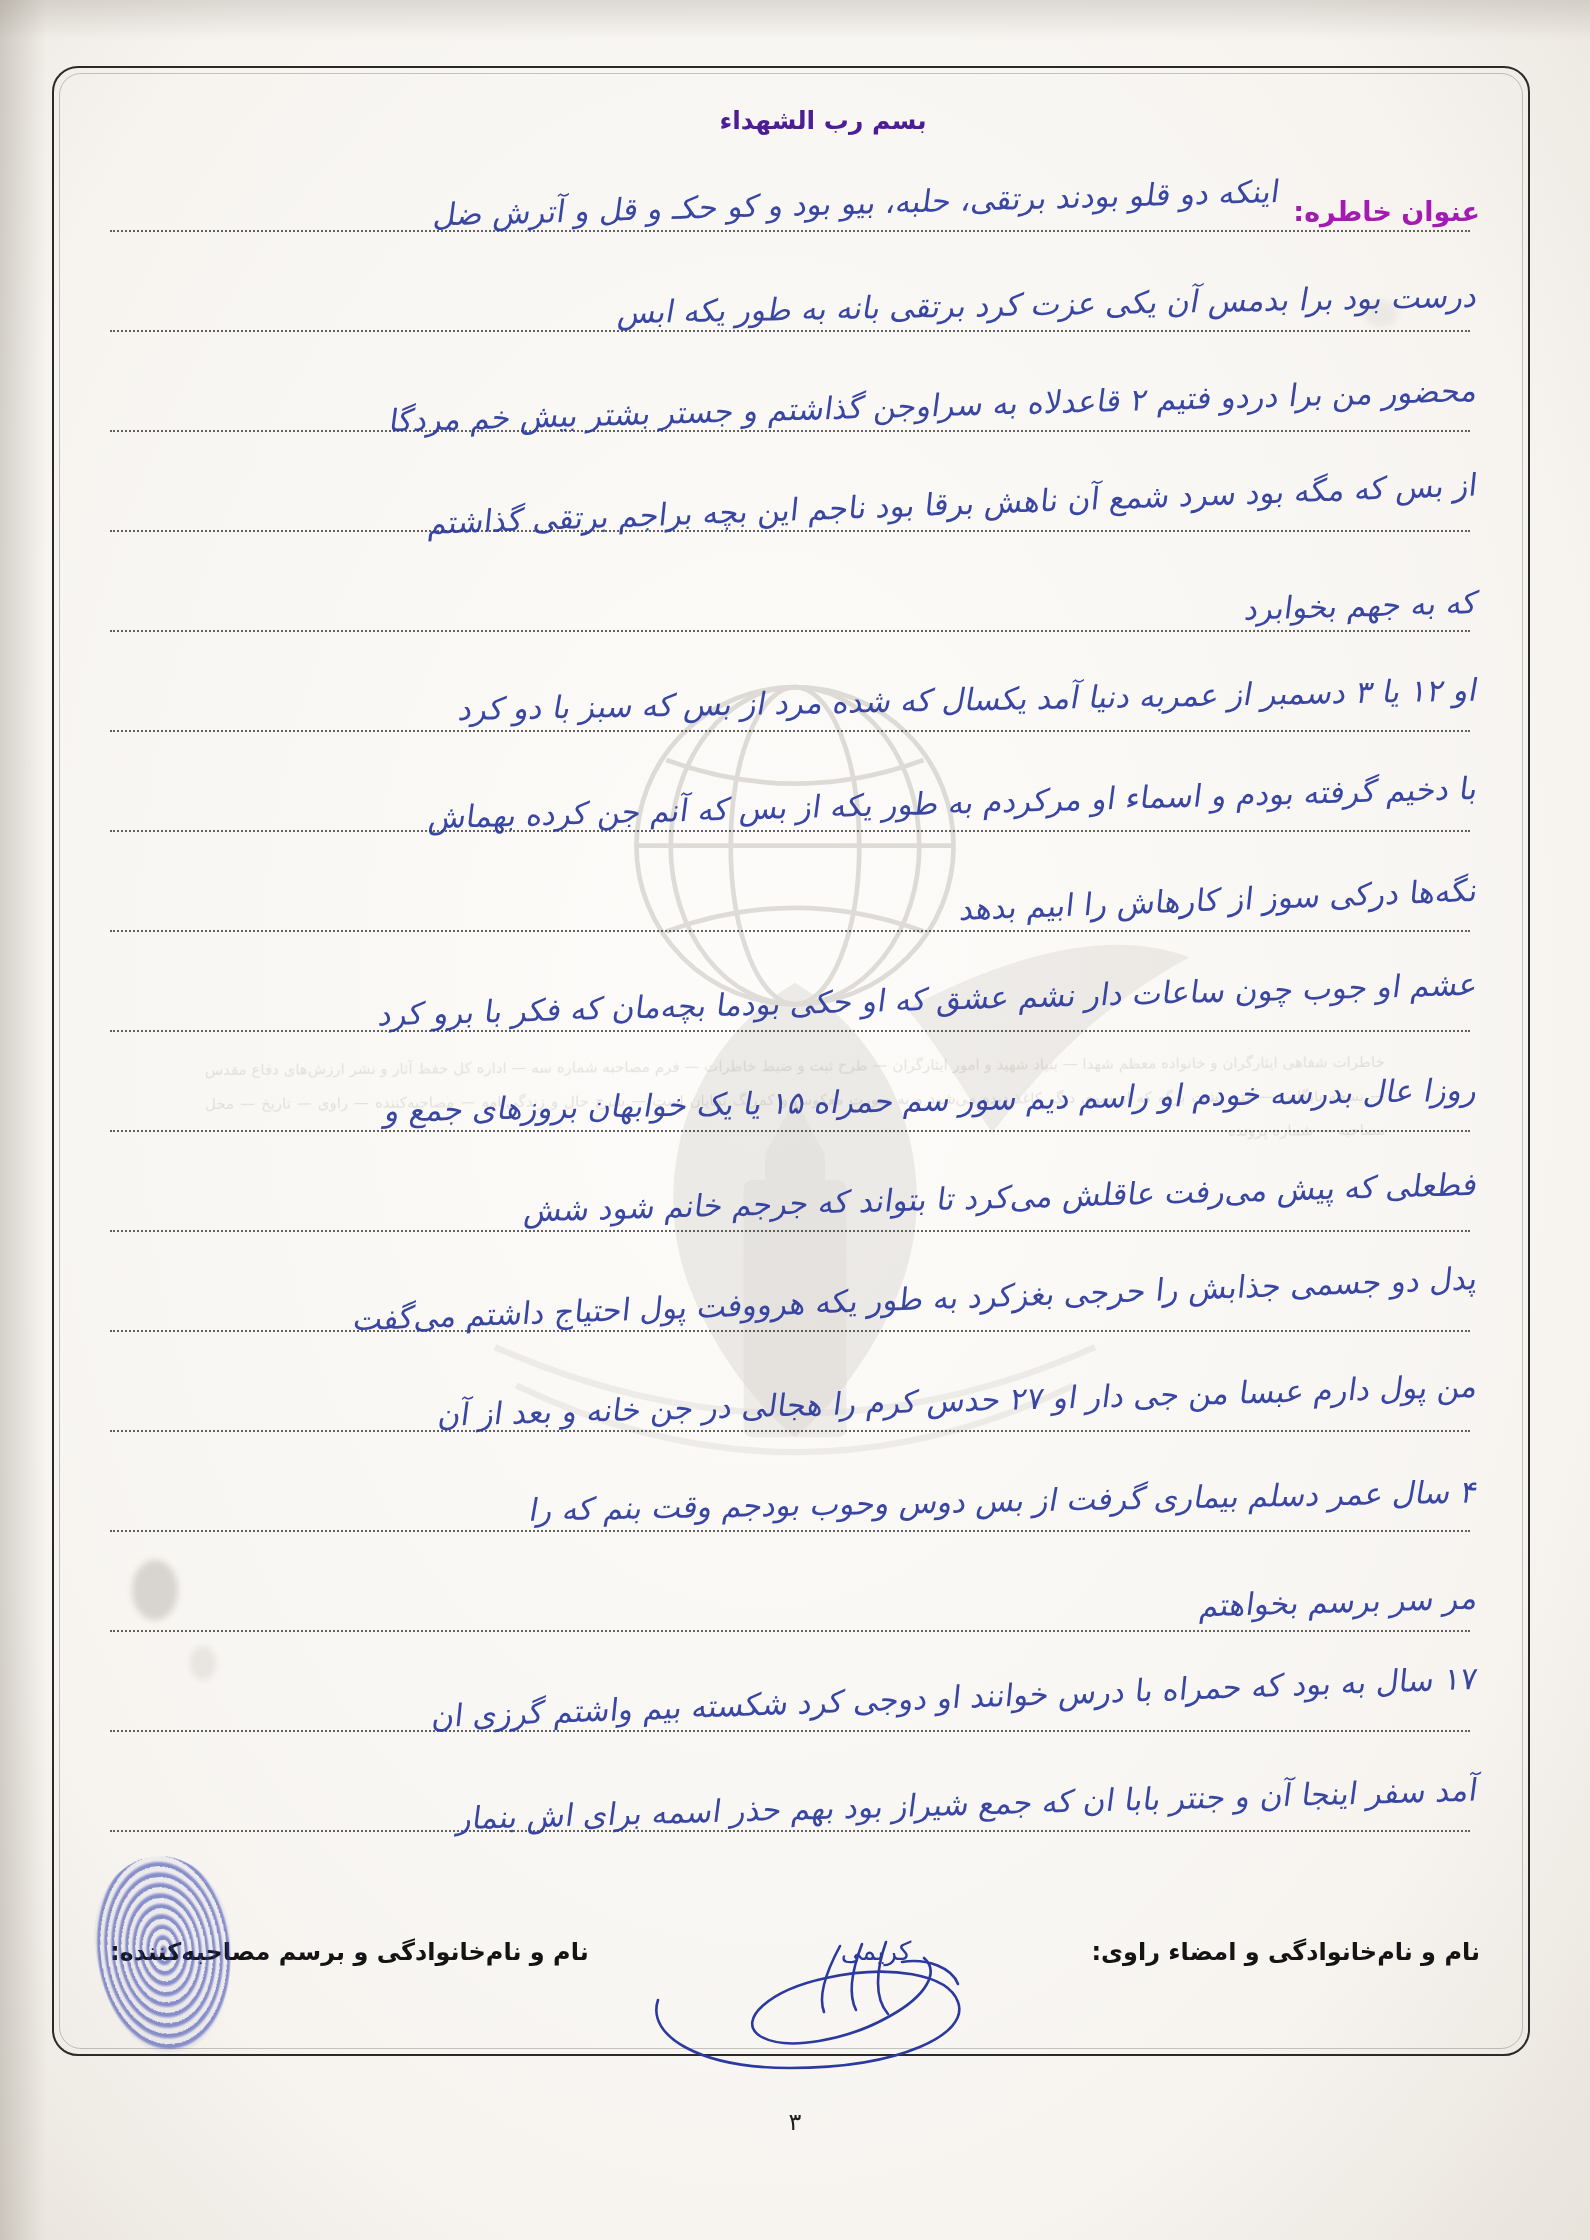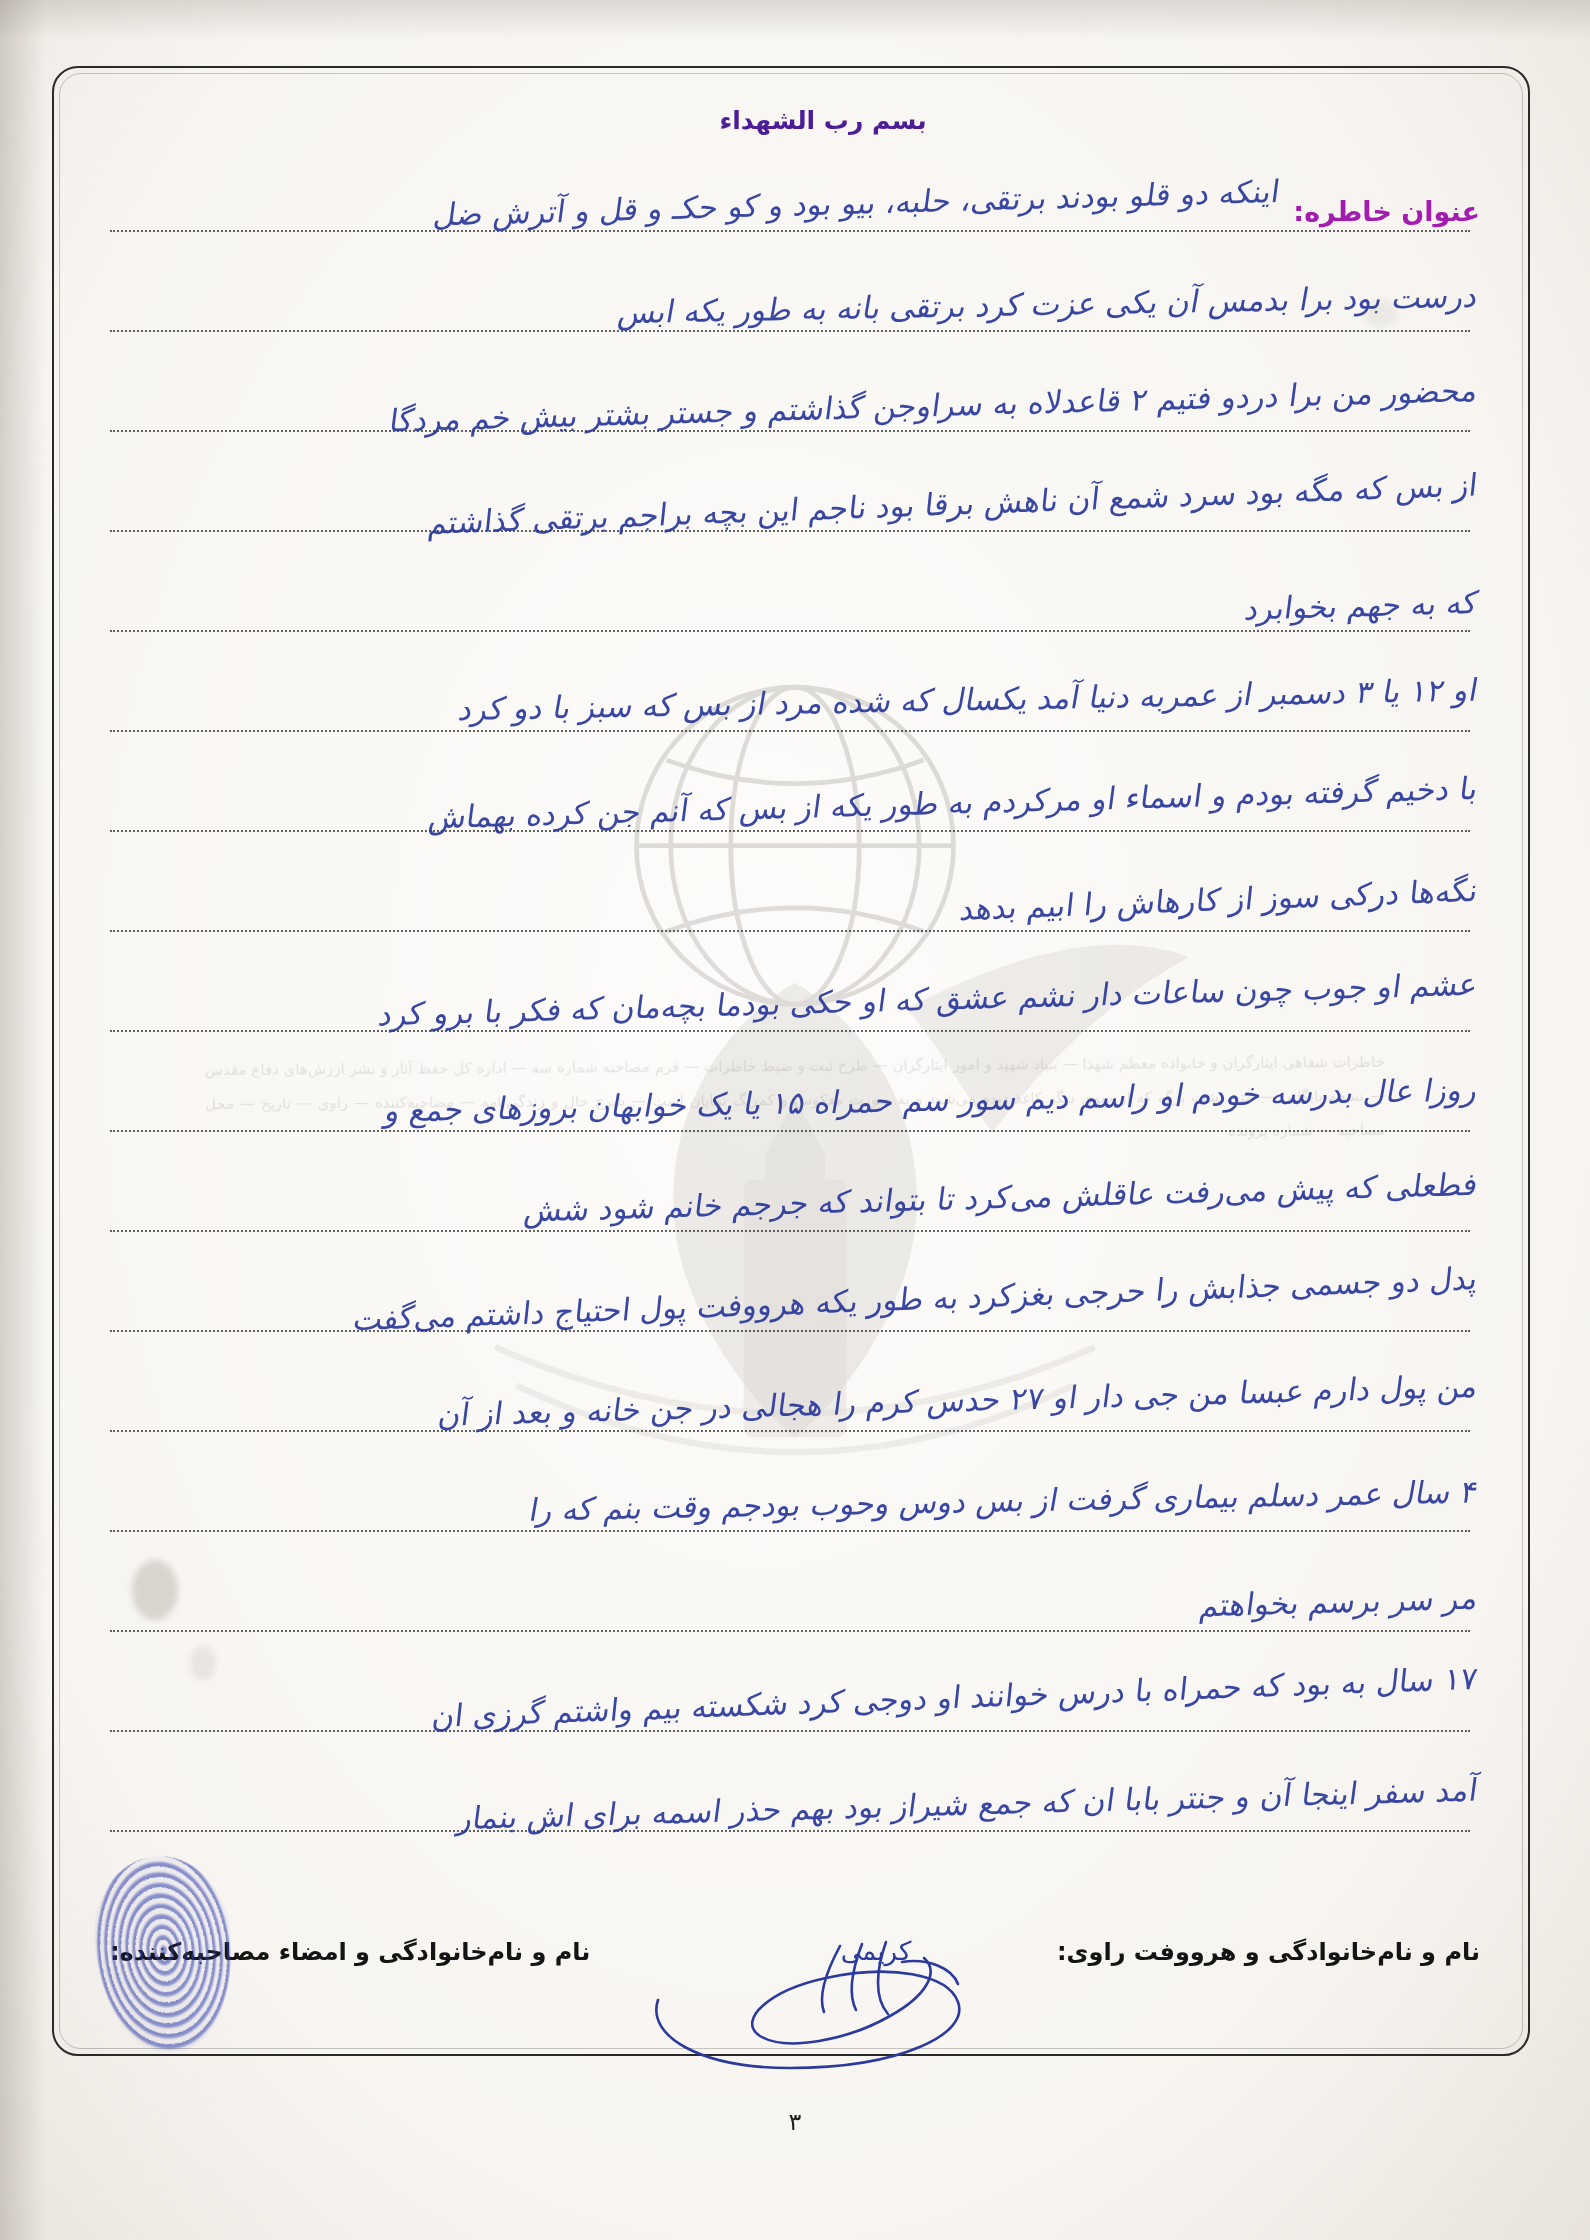--- a/index.html
+++ b/index.html
@@ -279,22 +279,22 @@
     <div class="hw skew" style="right:112px; top:1186px; width:1300px;">فطعلی که پیش می‌رفت عاقلش می‌کرد تا بتواند که جرجم خانم شود شش</div>
     <div class="hw skew3" style="right:112px; top:1286px; width:1310px;">پدل دو جسمی جذابش را حرجی بغزکرد به طور یکه هرووفت پول احتیاج داشتم می‌گفت</div>
     <div class="hw skew" style="right:112px; top:1388px; width:1310px;">من پول دارم عبسا من جی دار او ۲۷ حدس کرم را هجالی در جن خانه و بعد از آن</div>
     <div class="hw skew2" style="right:112px; top:1488px; width:1310px;">۴ سال عمر دسلم بیماری گرفت از بس دوس وحوب بودجم وقت بنم که را</div>
     <div class="hw skew" style="right:112px; top:1588px; width:460px;">مر سر برسم بخواهتم</div>
     <div class="hw skew3" style="right:112px; top:1686px; width:1320px;">۱۷ سال به بود که حمراه با درس خوانند او دوجی کرد شکسته بیم واشتم گرزی ان</div>
     <div class="hw skew" style="right:112px; top:1792px; width:1320px;">آمد سفر اینجا آن و جنتر بابا ان که جمع شیراز بود بهم حذر اسمه برای اش بنمار</div>
   </div>
 
   <div id="footer-labels">
-    <span>نام و نام‌خانوادگی و هرووفت راوی:</span>
-    <span>نام و نام‌خانوادگی و امضاء مصاحبه‌کننده:</span>
+    <span>نام و نام‌خانوادگی و امضاء راوی:</span>
+    <span>نام و نام‌خانوادگی و برسم مصاحبه‌کننده:</span>
   </div>
 
   <svg id="signature" viewBox="0 0 430 150" xmlns="http://www.w3.org/2000/svg">
     <g fill="none" stroke="#2b3a9c" stroke-width="2.6" stroke-linecap="round">
       <path d="M18 72 C6 108 60 140 150 140 C260 140 330 106 318 74 C308 46 250 36 186 50 C130 62 96 92 120 108 C146 124 208 112 250 88 C286 68 300 44 284 30"></path>
       <path d="M200 18 C186 44 178 68 184 84"></path>
       <path d="M222 16 C212 42 208 66 216 82"></path>
       <path d="M246 14 C236 42 234 70 248 86"></path>
       <path d="M262 34 C288 30 312 40 318 56"></path>
     </g>

